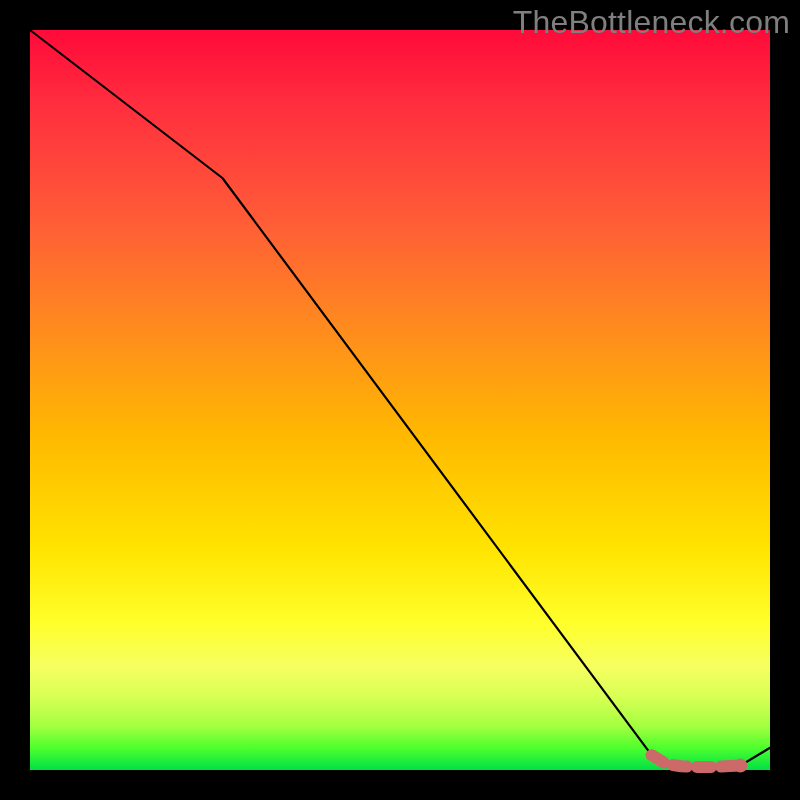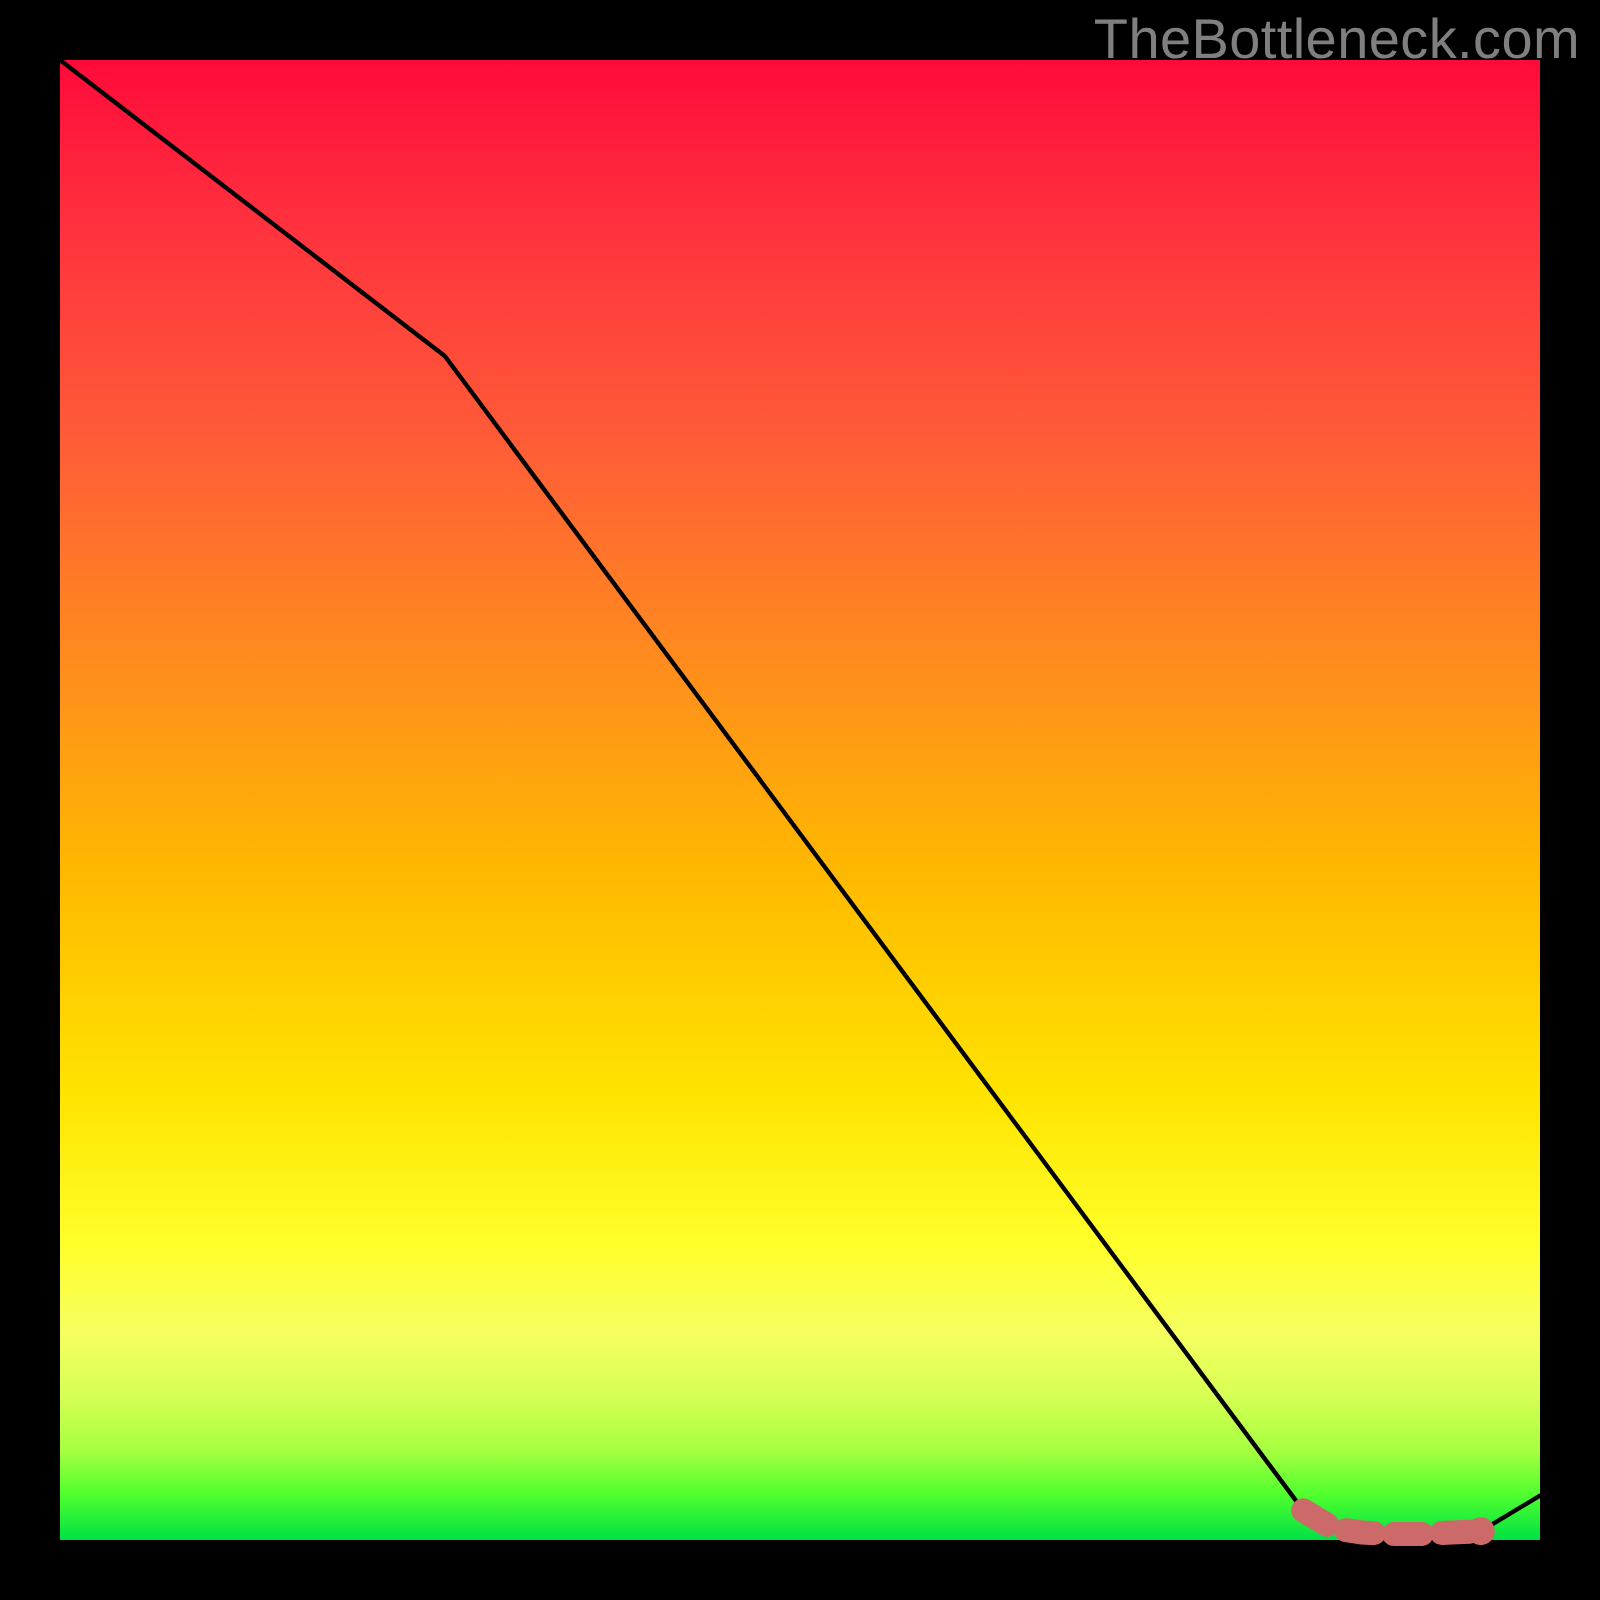--- a/index.html
+++ b/index.html
@@ -47,21 +47,21 @@
     top: 30px;
     width: 740px;
     height: 740px;
     overflow: visible;
   }
   .watermark {
     position: absolute;
     top: 4px;
     right: 10px;
     font-family: Arial, Helvetica, sans-serif;
-    font-size: 28px;
+    font-size: 32px;
     font-weight: 400;
     color: #7f7f7f;
     letter-spacing: 0.2px;
   }
 </style>
 </head>
 <body>
 
 <div class="frame">
   <div class="plot-area"></div>

